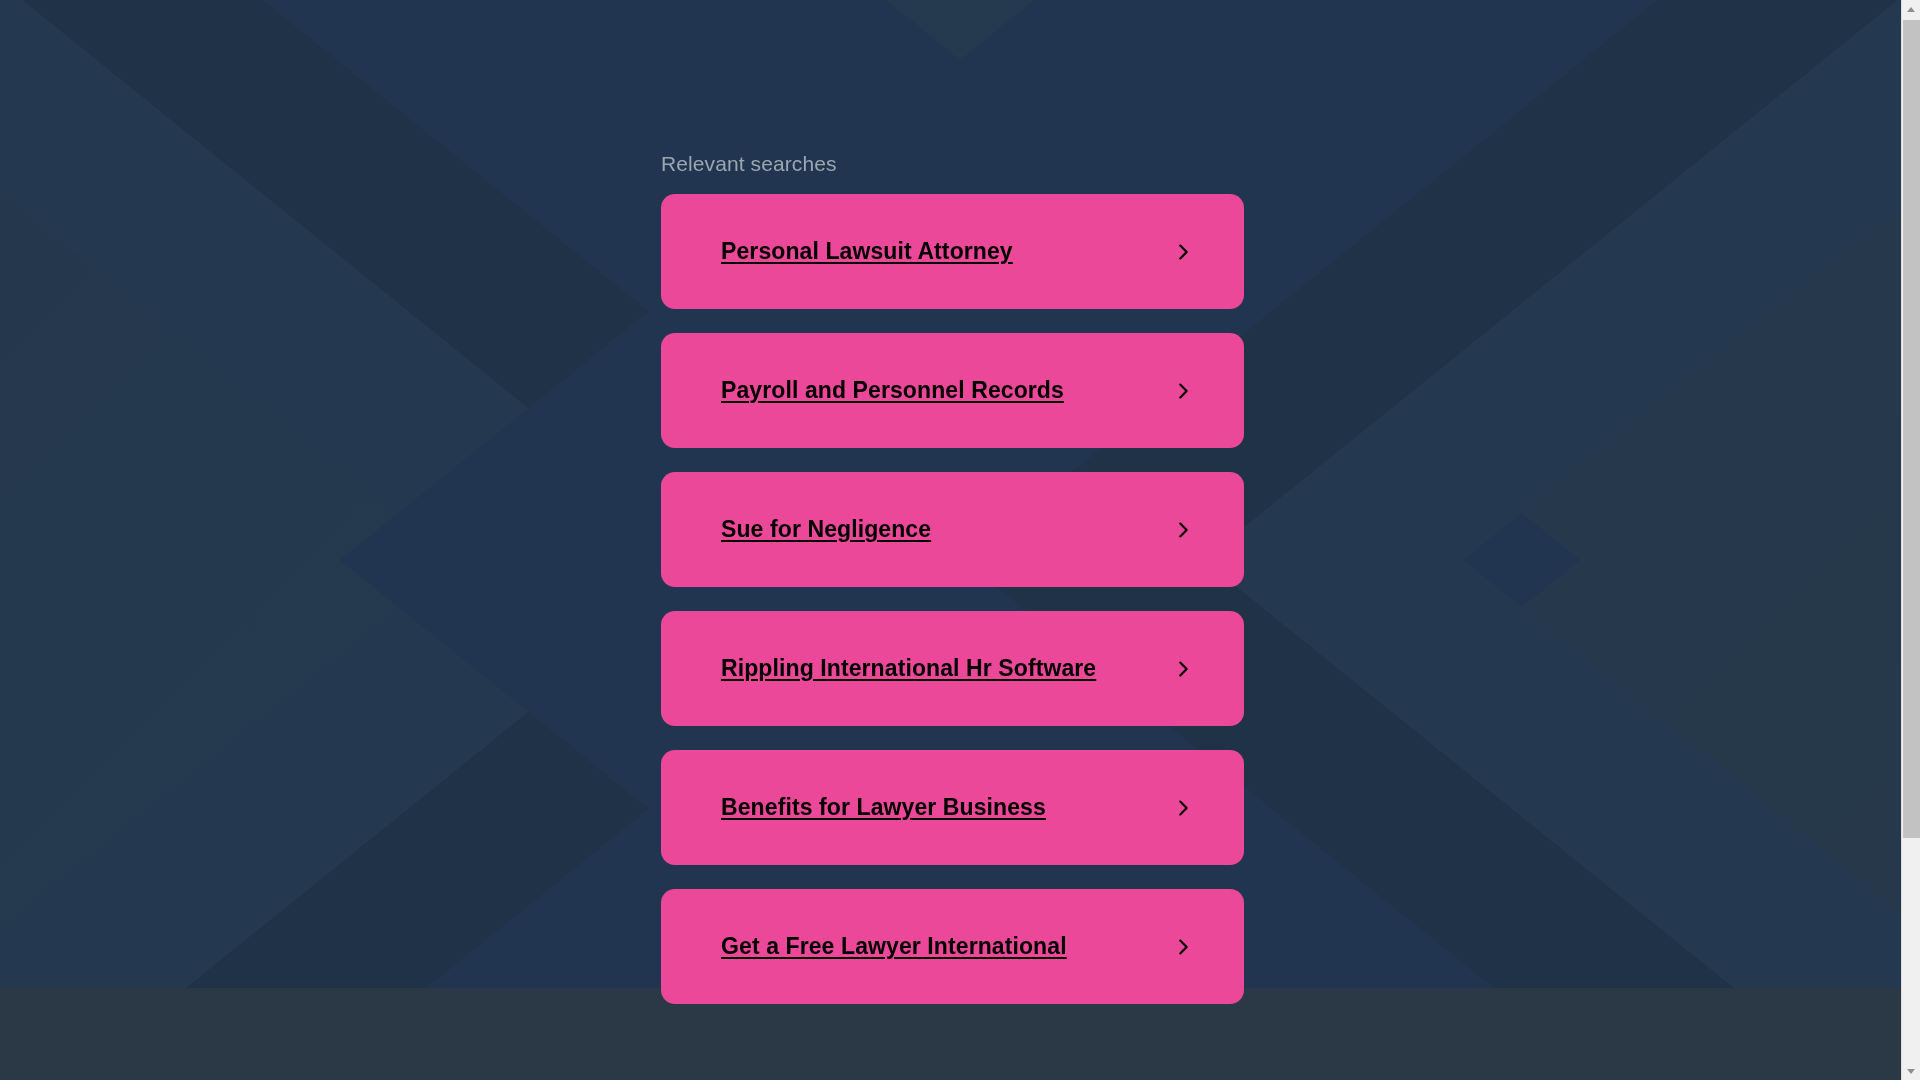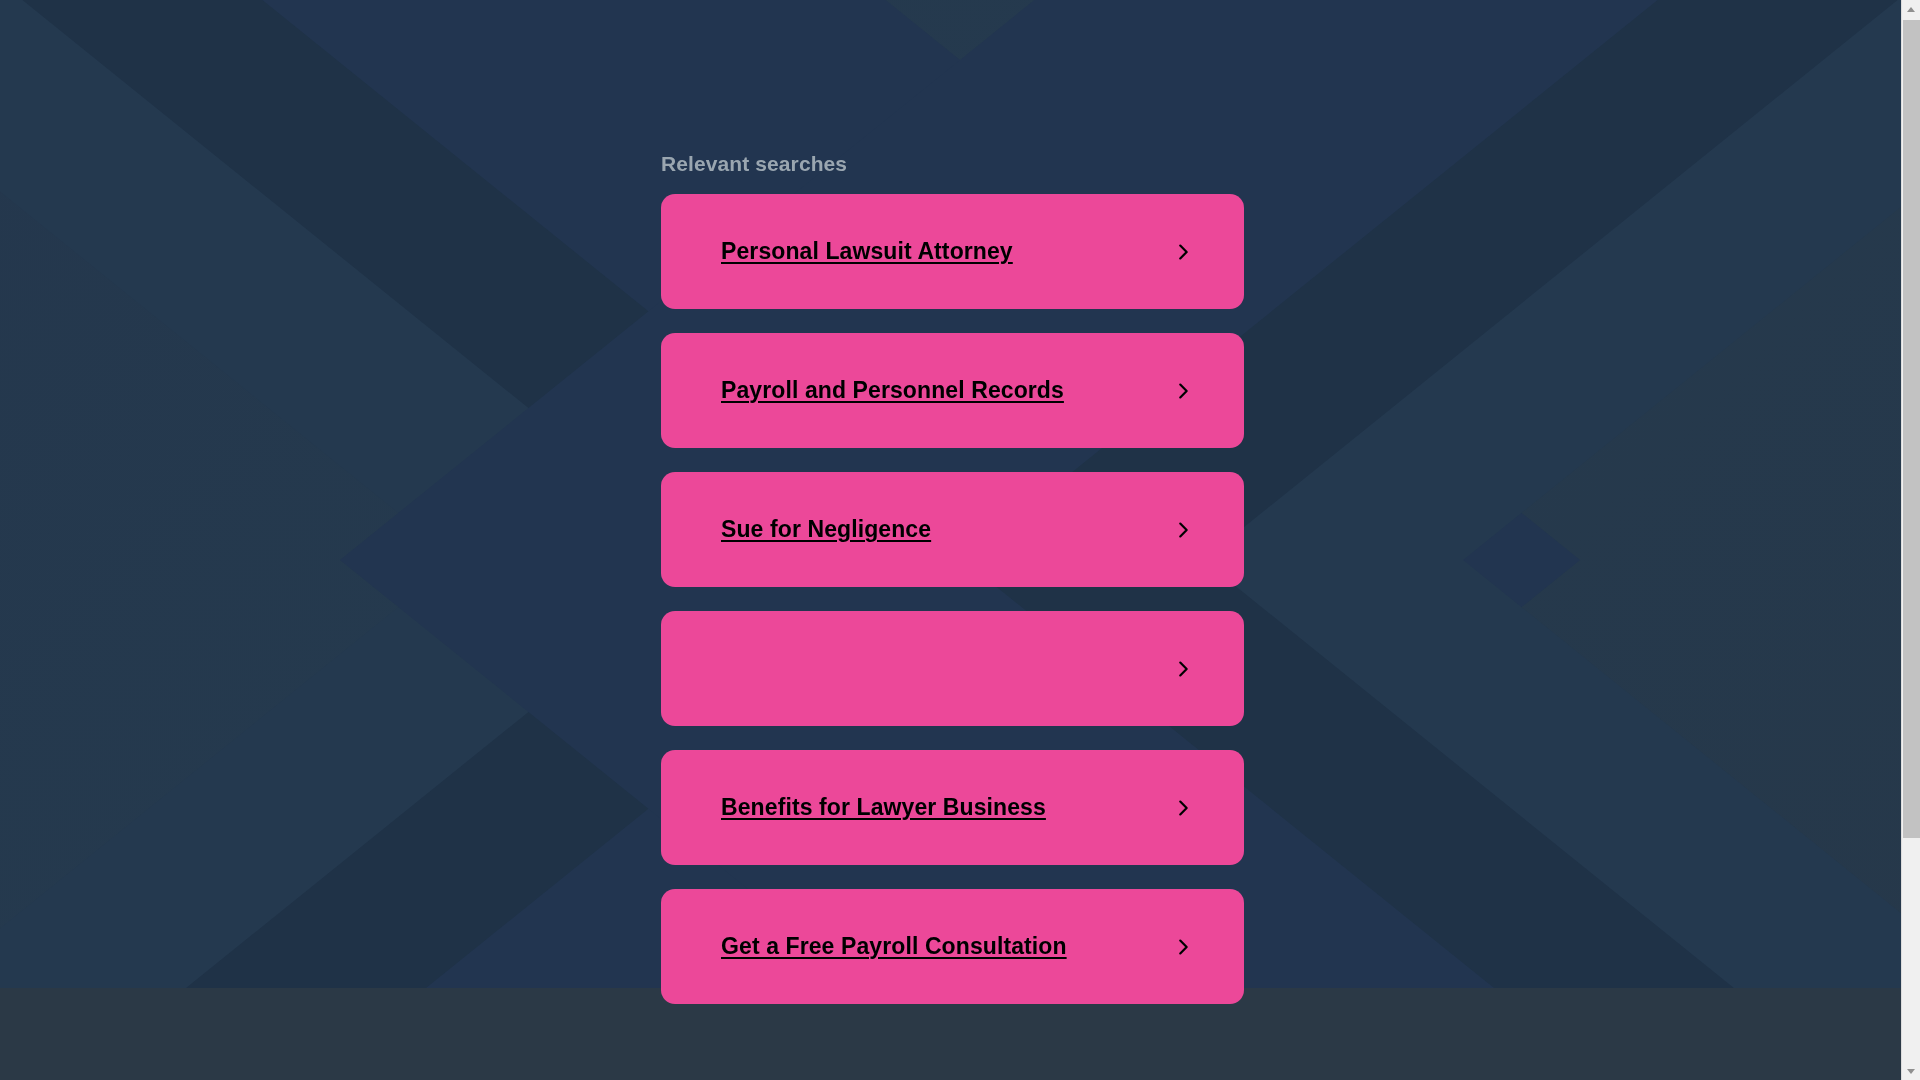--- a/index.html
+++ b/index.html
@@ -60,21 +60,21 @@
     left:661px;
     top:0;
     width:583px;
     height:1080px;
   }
 
   #heading {
     margin-top:150px;
     margin-bottom:16px;
     font-size:21px;
-    font-weight:700;
+    font-weight:400;
     color:#9aa6b0;
     letter-spacing:0.1px;
     line-height:28px;
     -webkit-font-smoothing:antialiased;
   }
 
   .card-list { display:block; }
 
   .card {
     position:relative;
@@ -194,36 +194,37 @@
         </a>
         <a class="card" href="#">
           <span class="card-label">Sue for Negligence</span>
           <span class="card-chevron">
             <svg width="22" height="22" viewBox="0 0 24 24" fill="none" stroke="#000000" stroke-width="2.4" stroke-linecap="round" stroke-linejoin="round">
               <polyline points="9 5 16 12 9 19"></polyline>
             </svg>
           </span>
         </a>
         <a class="card" href="#">
+          <span class="card-label">Rippling International Hr Software</span>
           <span class="card-chevron">
             <svg width="22" height="22" viewBox="0 0 24 24" fill="none" stroke="#000000" stroke-width="2.4" stroke-linecap="round" stroke-linejoin="round">
               <polyline points="9 5 16 12 9 19"></polyline>
             </svg>
           </span>
         </a>
         <a class="card" href="#">
           <span class="card-label">Benefits for Lawyer Business</span>
           <span class="card-chevron">
             <svg width="22" height="22" viewBox="0 0 24 24" fill="none" stroke="#000000" stroke-width="2.4" stroke-linecap="round" stroke-linejoin="round">
               <polyline points="9 5 16 12 9 19"></polyline>
             </svg>
           </span>
         </a>
         <a class="card" href="#">
-          <span class="card-label">Get a Free Payroll Consultation</span>
+          <span class="card-label">Get a Free Lawyer International</span>
           <span class="card-chevron">
             <svg width="22" height="22" viewBox="0 0 24 24" fill="none" stroke="#000000" stroke-width="2.4" stroke-linecap="round" stroke-linejoin="round">
               <polyline points="9 5 16 12 9 19"></polyline>
             </svg>
           </span>
         </a>
       </div>
 
   </div>
 

